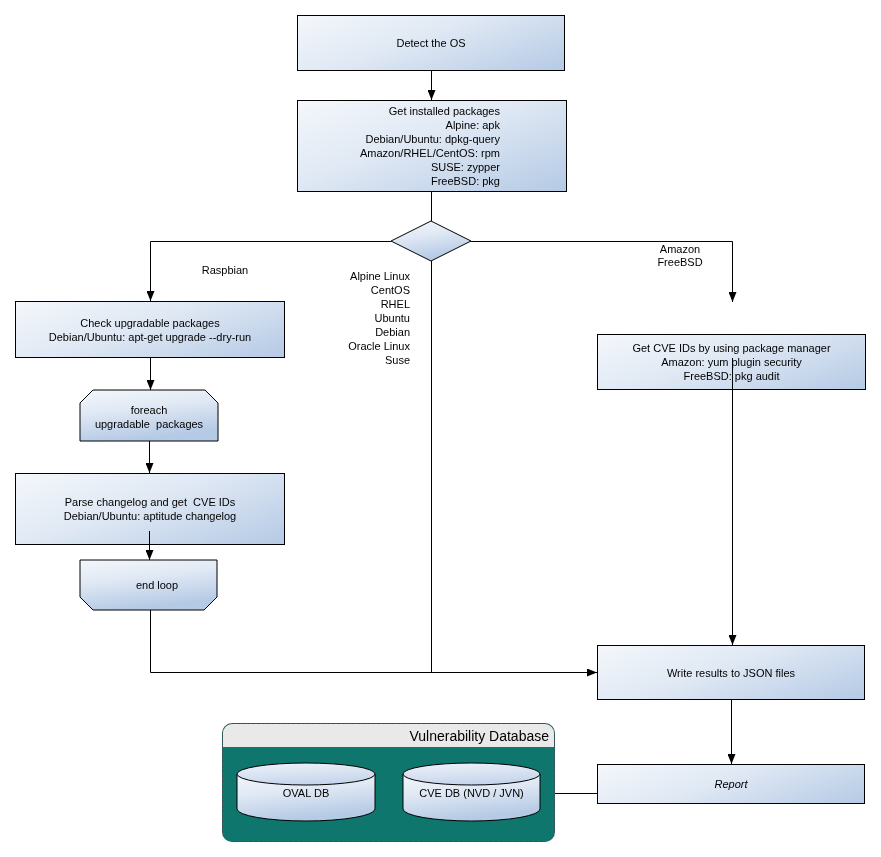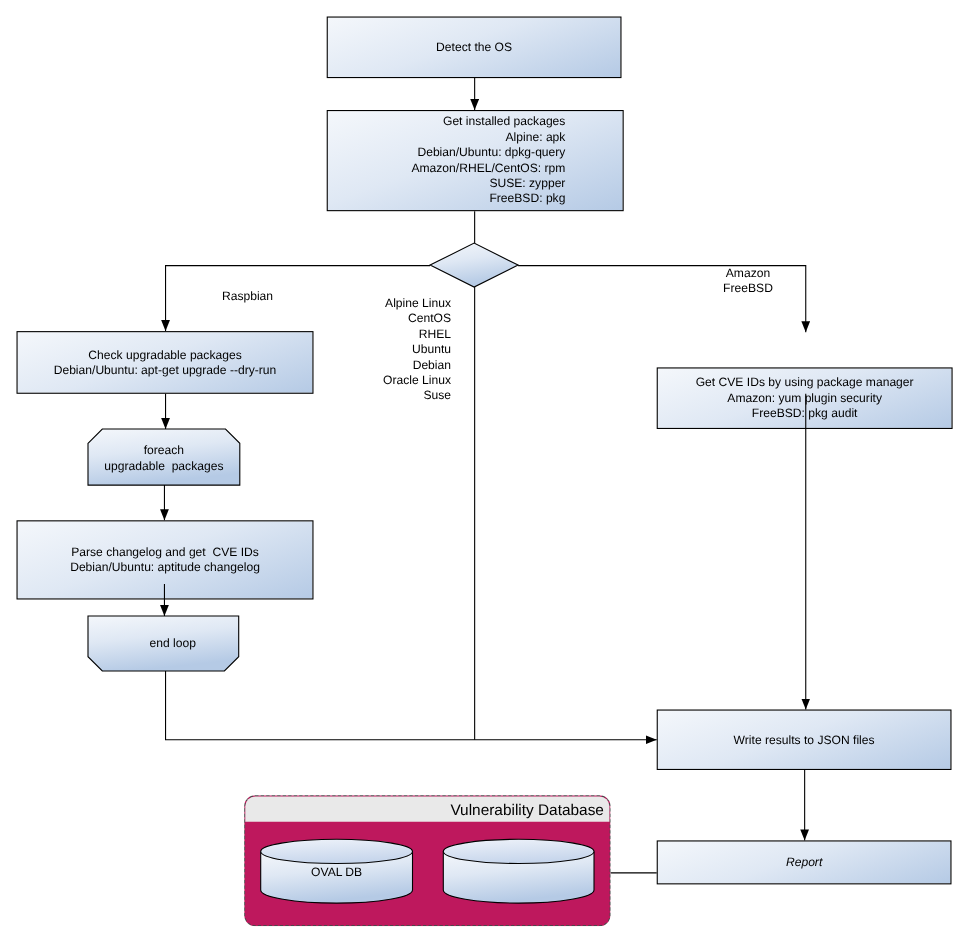--- a/index.html
+++ b/index.html
@@ -21,21 +21,21 @@
     align-items: center;
     justify-content: center;
   }
   .lbl {
     width: 100%;
     font-size: 11px;
     line-height: 14px;
     text-align: center;
     white-space: pre-wrap;
   }
-  .align-right .lbl { text-align: right; padding-right: 52px; box-sizing: border-box; }
+  .align-right .lbl { text-align: right; padding-right: 66px; box-sizing: border-box; }
   .overlay-lbl {
     position: absolute;
     display: flex;
     align-items: center;
     justify-content: center;
     font-size: 11px;
     line-height: 14px;
     text-align: center;
     white-space: pre-wrap;
   }
@@ -46,21 +46,21 @@
     white-space: pre-wrap;
   }
   .edge-label.center { text-align: center; }
   .edge-label.right { text-align: right; line-height: 14px; }
   .db-container {
     position: absolute;
     left: 222px; top: 723px; width: 333px; height: 119px;
     box-sizing: border-box;
     border: 1px dashed #4a4a4a;
     border-radius: 10px;
-    background: #be185d;
+    background: #0f766e;
   }
   .db-container-header {
     height: 23px;
     background: #e9e9e9;
     border-radius: 9px 9px 0 0;
     display: flex;
     align-items: center;
     justify-content: flex-end;
     padding-right: 5px;
     font-size: 14px;
@@ -167,20 +167,21 @@
     </g>
   </svg>
 
   <div class="overlay-lbl" style="left:80px; top:392px; width:138px; height:49px;">foreach
 upgradable  packages</div>
 
   <div class="overlay-lbl" style="left:80px; top:560px; width:154px; height:50px;">end loop</div>
 
   <div class="overlay-lbl" style="left:237px; top:781px; width:138px; height:24px;">OVAL DB</div>
 
+  <div class="overlay-lbl" style="left:403px; top:781px; width:137px; height:24px;">CVE DB (NVD / JVN)</div>
 
   <div class="edge-label center" style="left:190px; top:264px; width:70px;">Raspbian</div>
 
   <div class="edge-label center" style="left:630px; top:243px; width:100px;">Amazon
 FreeBSD</div>
 
   <div class="edge-label right" style="left:310px; top:269px; width:100px;">Alpine Linux
 CentOS
 RHEL
 Ubuntu

